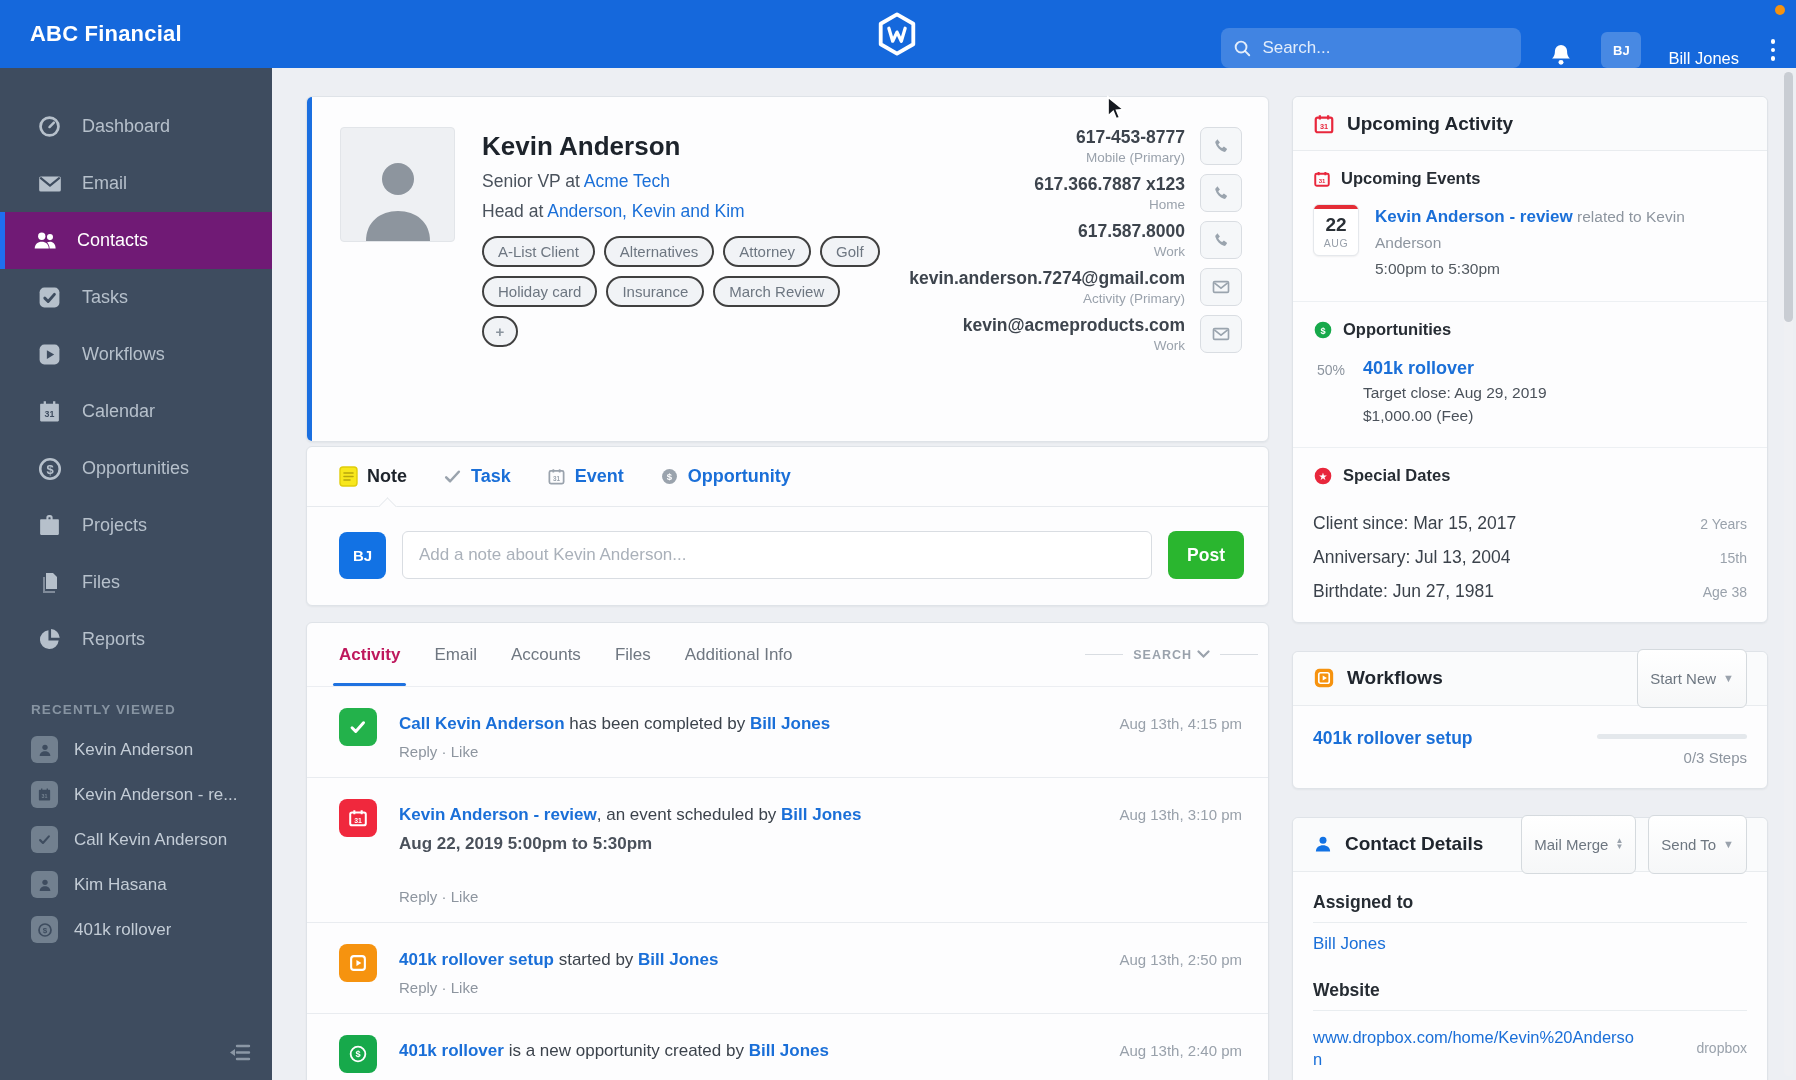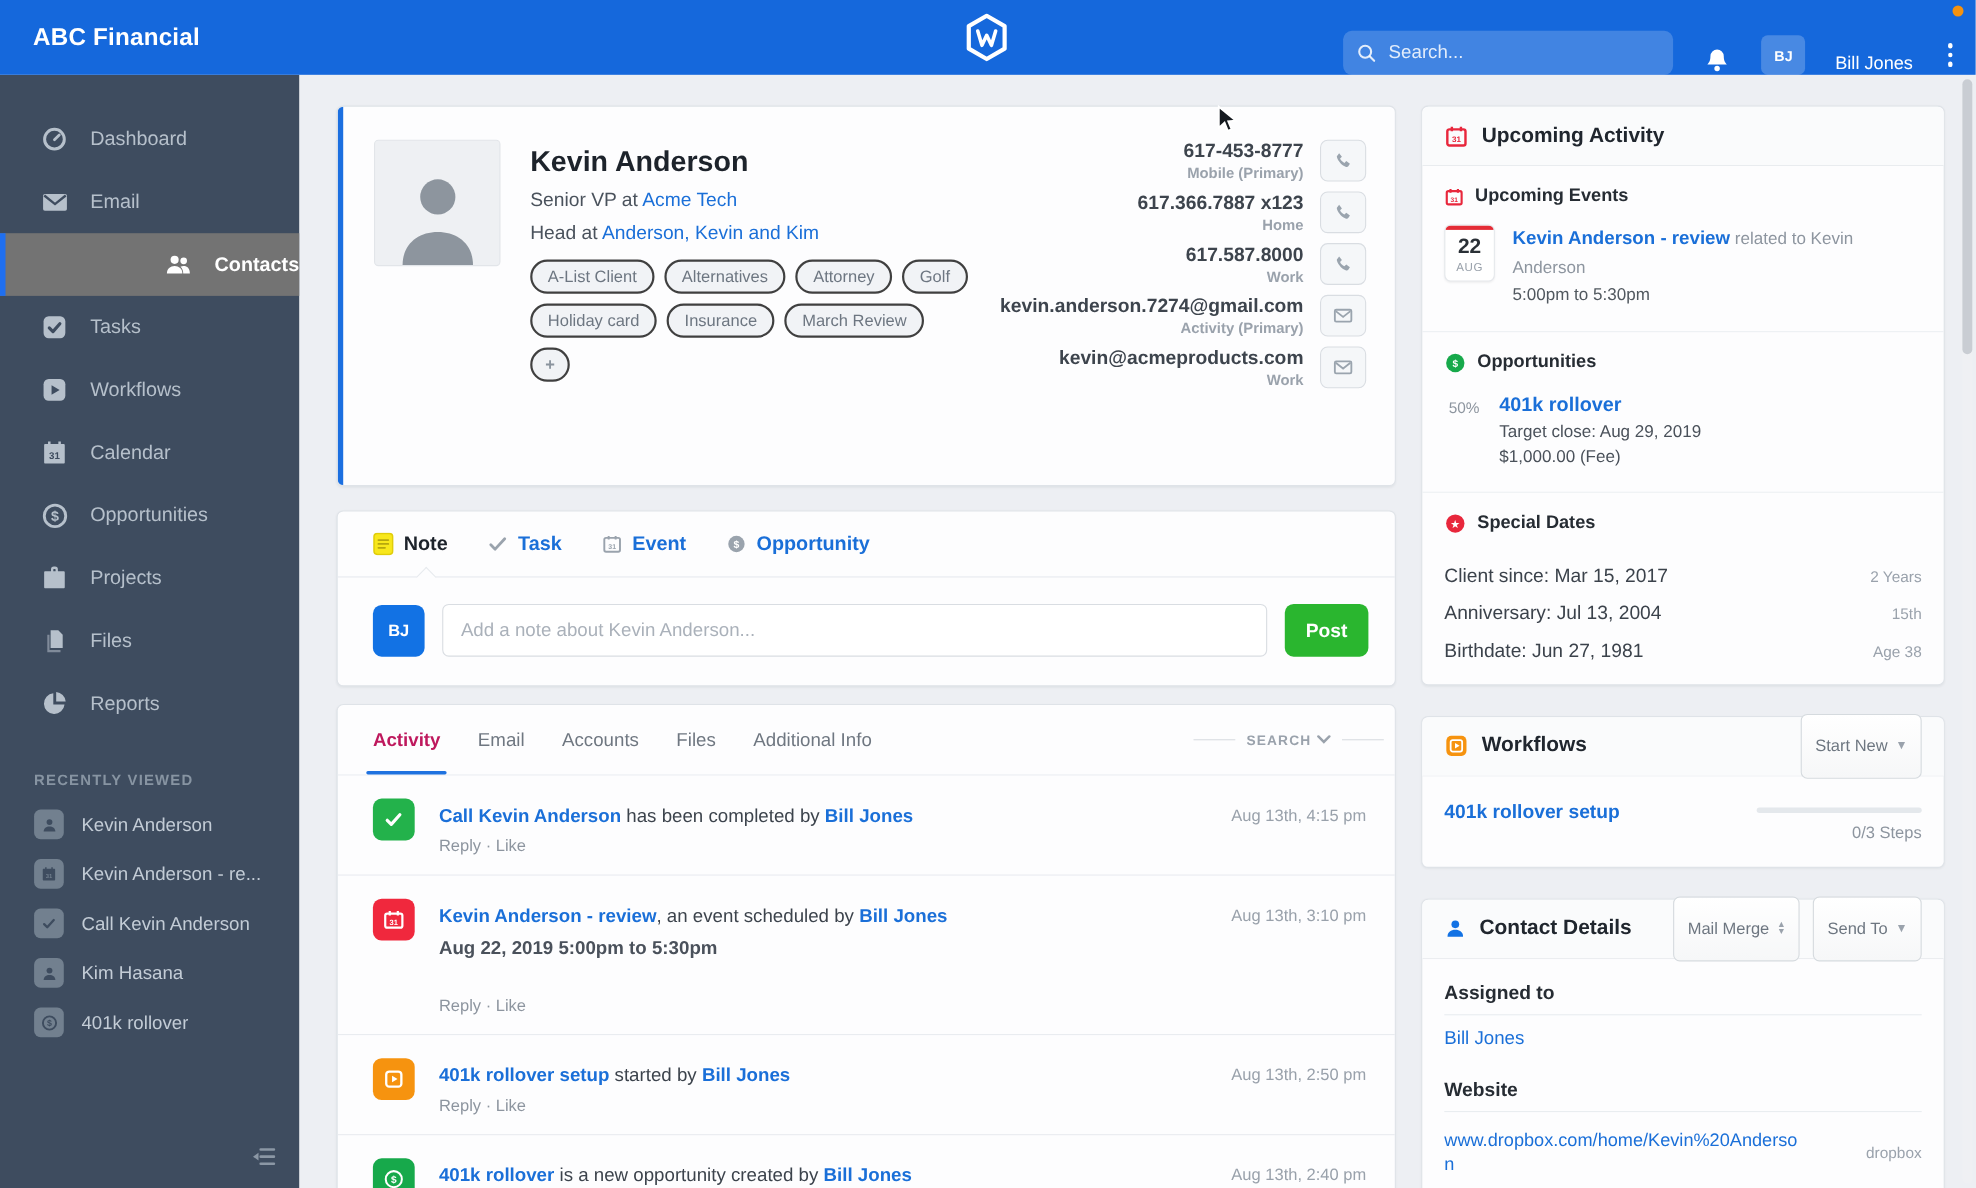--- a/index.html
+++ b/index.html
@@ -24,21 +24,21 @@
     justify-content: center; align-items: center; gap: 4px; cursor: pointer; }
   .kebab i { width: 4.5px; height: 4.5px; border-radius: 50%; background: #fff; }
   .alert-dot { position: absolute; right: 11px; top: 5px; width: 10px; height: 10px; border-radius: 50%; background: #f5920f; }
 
   
   .sidebar { position: absolute; left: 0; top: 68px; width: 272px; bottom: 0; background: #3e4c5f; z-index: 30; }
   .nav { padding-top: 30px; }
   .nav-item { height: 57px; display: flex; align-items: center; gap: 19px; padding-left: 31px;
     color: #b6c0cb; font-size: 18px; border-left: 5px solid transparent; cursor: pointer; }
   .nav-item .nav-icon { width: 27px; height: 27px; flex: none; display: flex; align-items: center; justify-content: center; }
-  .nav-item.active { background: #737373; border-left-color: #1f6ff0; color: #ffffff; font-weight: bold; padding-left: 26px; justify-content: flex-end; }
+  .nav-item.active { background: #701a75; border-left-color: #1f6ff0; color: #ffffff; font-weight: normal; padding-left: 26px; }
   .rv-label { margin: 34px 0 10px 31px; color: #8794a2; font-size: 13.5px; font-weight: bold; letter-spacing: 1.1px; }
   .rv-item { height: 45px; display: flex; align-items: center; gap: 16px; padding-left: 31px;
     color: #c3ccd6; font-size: 17px; cursor: pointer; white-space: nowrap; }
   .rv-icon { width: 27px; height: 27px; flex: none; border-radius: 6px; background: #72808f;
     display: flex; align-items: center; justify-content: center; }
   .rv-item span.lbl { overflow: hidden; text-overflow: ellipsis; max-width: 195px; }
   .collapse-btn { position: absolute; right: 20px; bottom: 12px; cursor: pointer; }
 
   
   .content { position: absolute; left: 272px; top: 68px; right: 0; bottom: 0; padding: 28px 28px 0 34px;
@@ -57,26 +57,26 @@
   .c-line { font-size: 17.5px; color: #4a525c; margin-top: 9px; }
   .blue-link { color: #1a6fd8; cursor: pointer; }
   .tags { display: flex; flex-wrap: wrap; gap: 9px; margin-top: 14px; max-width: 400px; }
   .tag { background: #f1f3f6; border: 2px solid #404040; border-radius: 16px; color: #6d7681;
     font-size: 15px; padding: 5px 14px; white-space: nowrap; cursor: pointer; }
   .tag-add { width: 36px; text-align: center; color: #8b949e; padding: 5px 0; font-weight: bold; }
   .methods { width: 350px; flex: none; margin-left: auto; }
   .method { display: flex; align-items: center; justify-content: flex-end; margin-bottom: 9px; }
   .m-text { text-align: right; }
   .m-value { font-size: 17.5px; font-weight: 600; color: #3d444d; }
-  .m-label { font-size: 13.5px; color: #9aa2ac; margin-top: 2px; font-weight: bold; }
+  .m-label { font-size: 13.5px; color: #9aa2ac; margin-top: 2px; }
   .icon-btn { width: 42px; height: 38px; margin-left: 15px; flex: none; border: 1px solid #d9dde2; border-radius: 7px;
     background: #f5f7f9; display: flex; align-items: center; justify-content: center; cursor: pointer; }
 
   
-  .composer { margin-top: 22px; height: 160px; position: relative; }
+  .composer { margin-top: 4px; height: 160px; position: relative; }
   .ctabs { height: 60px; display: flex; align-items: center; gap: 36px; padding: 0 32px; border-bottom: 1px solid #e7eaee; position: relative; }
   .ctab { display: flex; align-items: center; gap: 9px; font-size: 18px; font-weight: bold; color: #1a6fd8; cursor: pointer; }
   .ctab.active { color: #1d232b; }
   .notch { position: absolute; left: 74px; bottom: -7px; width: 13px; height: 13px; background: #fdfdfe;
     border-left: 1px solid #e7eaee; border-top: 1px solid #e7eaee; transform: rotate(45deg); }
   .crow { display: flex; align-items: center; padding: 24px 24px 0 32px; gap: 16px; }
   .bj-avatar { width: 47px; height: 47px; flex: none; border-radius: 8px; background: #1272e4; color: #fff;
     font-size: 15px; font-weight: bold; display: flex; align-items: center; justify-content: center; }
   .note-input { flex: 1; height: 48px; border: 1px solid #d9dde2; border-radius: 6px; padding: 0 16px;
     font-size: 17px; color: #3d444d; outline: none; font-family: inherit; background: #fff; }

